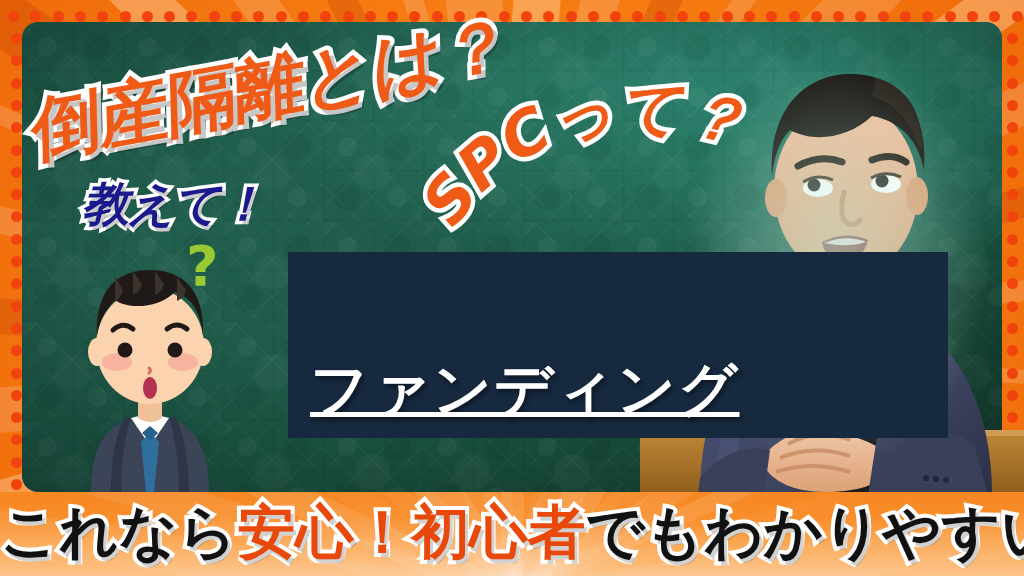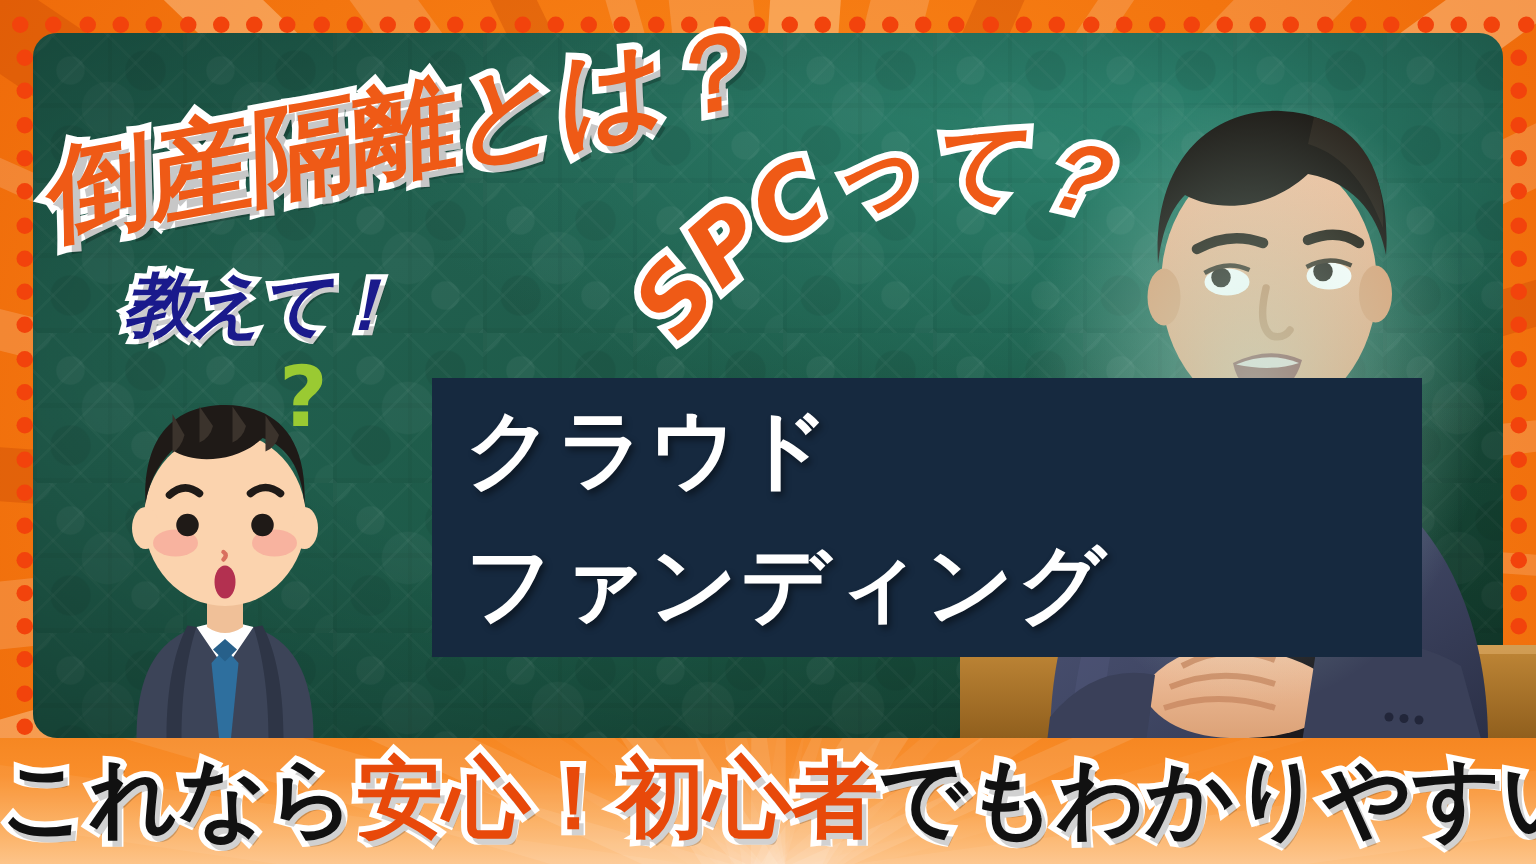--- a/index.html
+++ b/index.html
@@ -81,21 +81,21 @@
          color:#9ACA32;font-family:"DejaVu Sans","Liberation Sans",sans-serif;line-height:1;}
 
   
   .navybox{position:absolute;left:288px;top:252px;width:660px;height:186px;
            background:#16293F;}
   .navybox .l1,.navybox .l2{position:absolute;left:22px;color:#fff;font-weight:bold;
       font-family:"DejaVu Sans","Liberation Sans",sans-serif;line-height:1;
       font-size:58px;letter-spacing:2px;white-space:nowrap;
       text-shadow:2px 3px 5px rgba(0,0,0,.45);}
   .navybox .l1{top:18px;}
-  .navybox .l2{top:108px;}
+  .navybox .l2{top:108px;text-decoration:underline;}
 
   
   .guy{position:absolute;left:55px;top:240px;width:190px;height:252px;}
 
   
   .photo{position:absolute;left:640px;top:30px;width:385px;height:465px;overflow:hidden;}
   .ph-glow{position:absolute;left:20px;top:40px;width:350px;height:430px;
     background:radial-gradient(ellipse at 50% 45%, rgba(190,235,220,.55) 0%, rgba(190,235,220,0) 62%);}
 
   
@@ -343,21 +343,20 @@
         <path d="M60 448 q30 -36 70 -28 l-6 45 -66 0 Z" fill="#3A4059"></path>
 
         <circle cx="286" cy="448" r="3" fill="#22263A"></circle>
         <circle cx="296" cy="449" r="3" fill="#22263A"></circle>
         <circle cx="306" cy="450" r="3" fill="#22263A"></circle>
       </g>
     </svg>
   </div>
 
   <div class="navybox">
-    <div class="l1">クラウド</div>
     <div class="l2">ファンディング</div>
   </div>
 
   <div class="headline">倒産隔離とは？</div>
 
   <div class="spc-wrap">
     <svg viewBox="0 0 360 170">
       <defs>
         <path id="archp" d="M10,150 Q110,-10 330,70" fill="none"></path>
       </defs>

